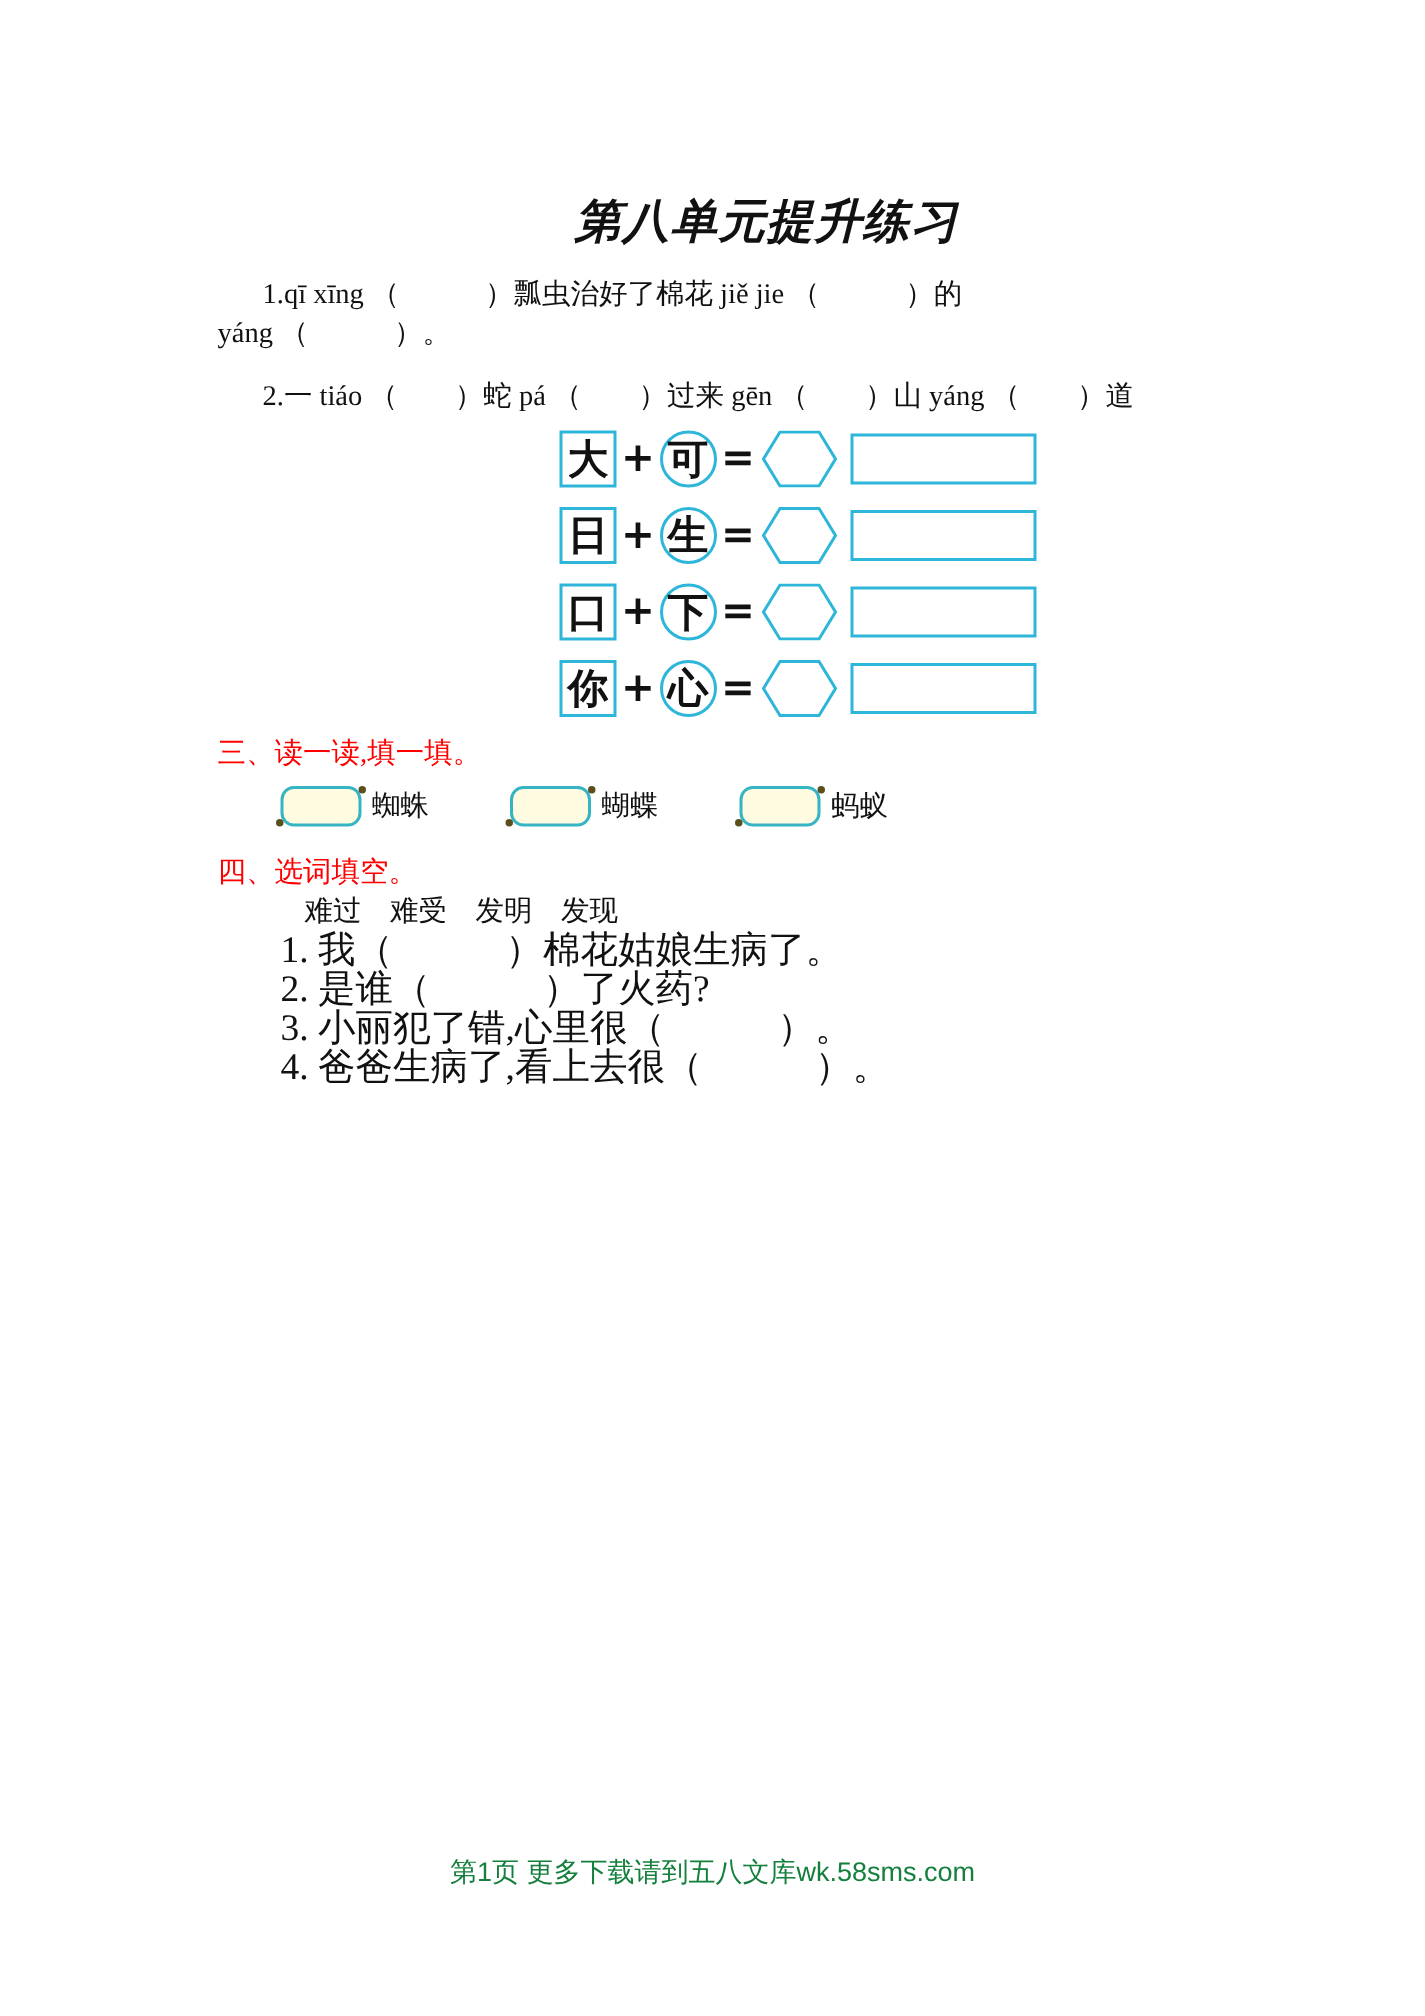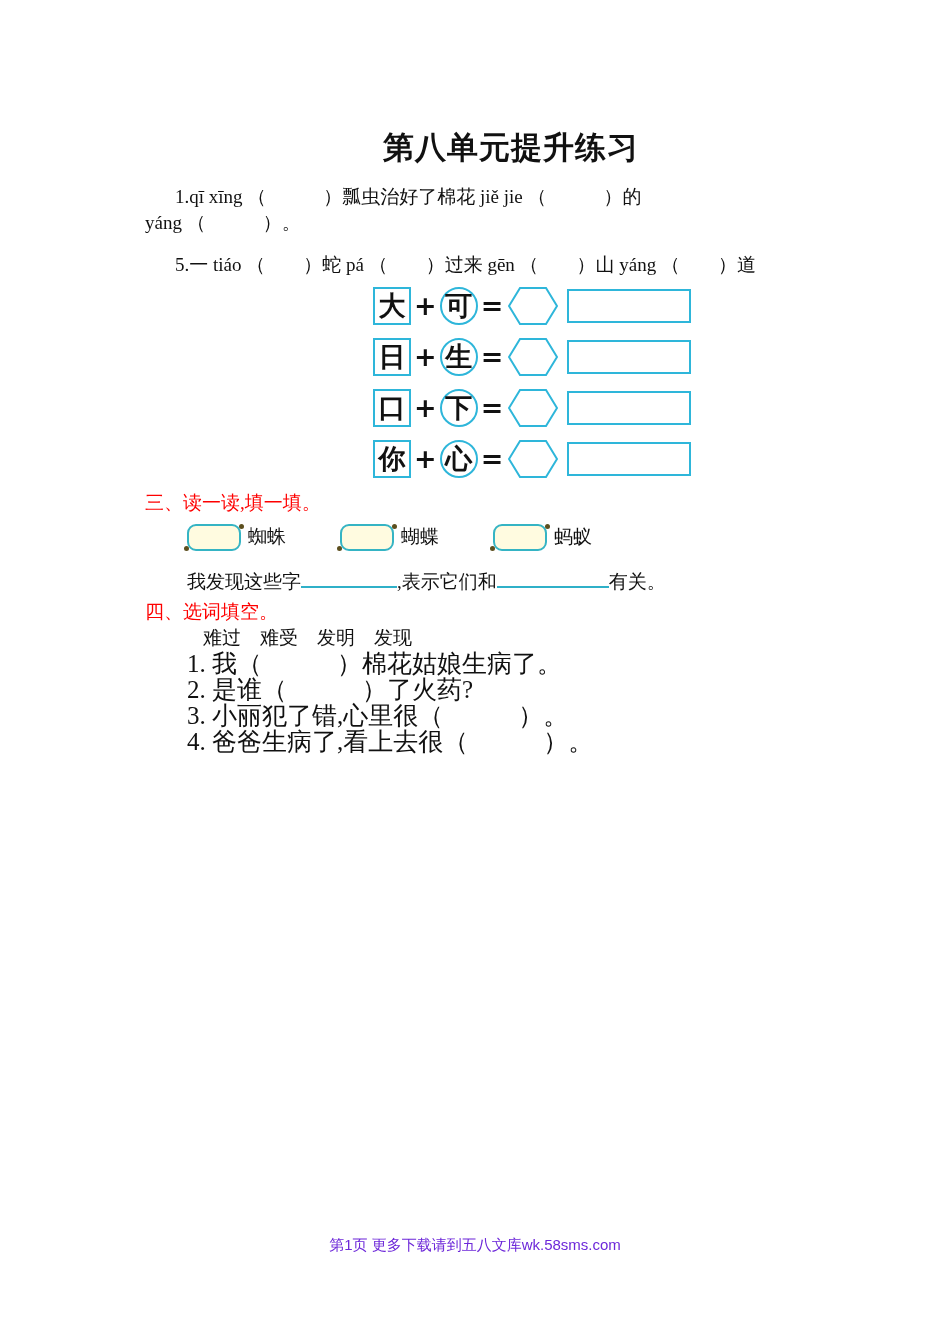--- a/index.html
+++ b/index.html
@@ -9,21 +9,21 @@
     --capsule-fill:#fffbe0;
     --underline-cyan:#2fb0c8;
     --text-black:#111111;
   }
   *{box-sizing:border-box;margin:0;padding:0;}
   html,body{background:#ffffff;}
   body{font-family:"Liberation Serif","DejaVu Serif",serif;color:var(--text-black);}
   .page{position:relative;width:950px;height:1344px;background:#ffffff;overflow:hidden;}
   .content{position:absolute;left:145px;top:128px;width:732px;}
   .title{text-align:center;font-family:"Liberation Sans","DejaVu Sans",sans-serif;
-         font-weight:700;font-size:31px;line-height:40px;margin-bottom:12px;letter-spacing:1px;}
+         font-weight:700;font-size:31px;line-height:40px;margin-bottom:12px;letter-spacing:1px;font-style:italic;}
   .sec-heading{color:var(--heading-red);font-size:19px;line-height:26px;}
   .body-line{font-size:19px;line-height:26px;}
   .indent1{padding-left:30px;margin-top:16px;}
   
   .diagram{margin:8px 0 6px 228px;}
   .equation-row{display:flex;align-items:center;margin-bottom:11px;height:40px;}
   .char-box{width:38px;height:38px;border:2px solid var(--shape-cyan);
             display:flex;align-items:center;justify-content:center;
             font-size:27px;font-weight:600;background:#ffffff;flex:0 0 auto;}
   .char-circle{border-radius:50%;}
@@ -44,34 +44,34 @@
   .word-label{font-size:19px;margin-left:7px;}
   .fill-sentence{font-size:19px;line-height:26px;margin:6px 0 4px 42px;}
   .u-line{display:inline-block;border-bottom:2px solid var(--underline-cyan);
           height:18px;vertical-align:baseline;}
   .u1{width:96px;}
   .u2{width:112px;}
   
   .options-line{font-size:19px;line-height:26px;padding-left:58px;}
   .choice-line{font-size:25px;line-height:26px;padding-left:42px;}
   .footer{position:absolute;left:0;right:0;top:1236px;text-align:center;
-          font-size:15px;color:#6d28d9;font-family:"Liberation Sans","DejaVu Sans",sans-serif;}
+          font-size:18px;color:#15803d;font-family:"Liberation Sans","DejaVu Sans",sans-serif;}
 </style>
 </head>
 <body>
 
 <div class="page">
   <div class="content">
 
     <h1 class="title">第八单元提升练习</h1>
 
     <div>
       <div class="body-line indent1">1.qī xīng （　　　）瓢虫治好了棉花 jiě jie （　　　）的</div>
       <div class="body-line">yáng （　　　）。</div>
-      <div class="body-line indent1">5.一 tiáo （　　）蛇 pá （　　）过来 gēn （　　）山 yáng （　　）道</div>
+      <div class="body-line indent1">2.一 tiáo （　　）蛇 pá （　　）过来 gēn （　　）山 yáng （　　）道</div>
     </div>
 
     <div>
       <div class="diagram">
 
         <div class="equation-row">
           <div class="char-box">
             <span>大</span>
           </div>
           <span class="op">+</span>
@@ -156,23 +156,20 @@
             <div class="capsule">
               <span class="bug bug-l"></span>
               <span class="bug bug-r"></span>
             </div>
             <span class="word-label">蚂蚁</span>
           </div>
         </div>
 
 
       </div>
-      <div class="fill-sentence">
-        <span>我发现这些字</span><span class="u-line u1"></span><span>,表示它们和</span><span class="u-line u2"></span><span>有关。</span>
-      </div>
     </div>
 
     <div>
       <div class="sec-heading">四、选词填空。</div>
       <div class="options-line">难过　难受　发明　发现</div>
       <div class="choice-line">1. 我（　　　）棉花姑娘生病了。</div>
       <div class="choice-line">2. 是谁（　　　）了火药?</div>
       <div class="choice-line">3. 小丽犯了错,心里很（　　　）。</div>
       <div class="choice-line">4. 爸爸生病了,看上去很（　　　）。</div>
     </div>

